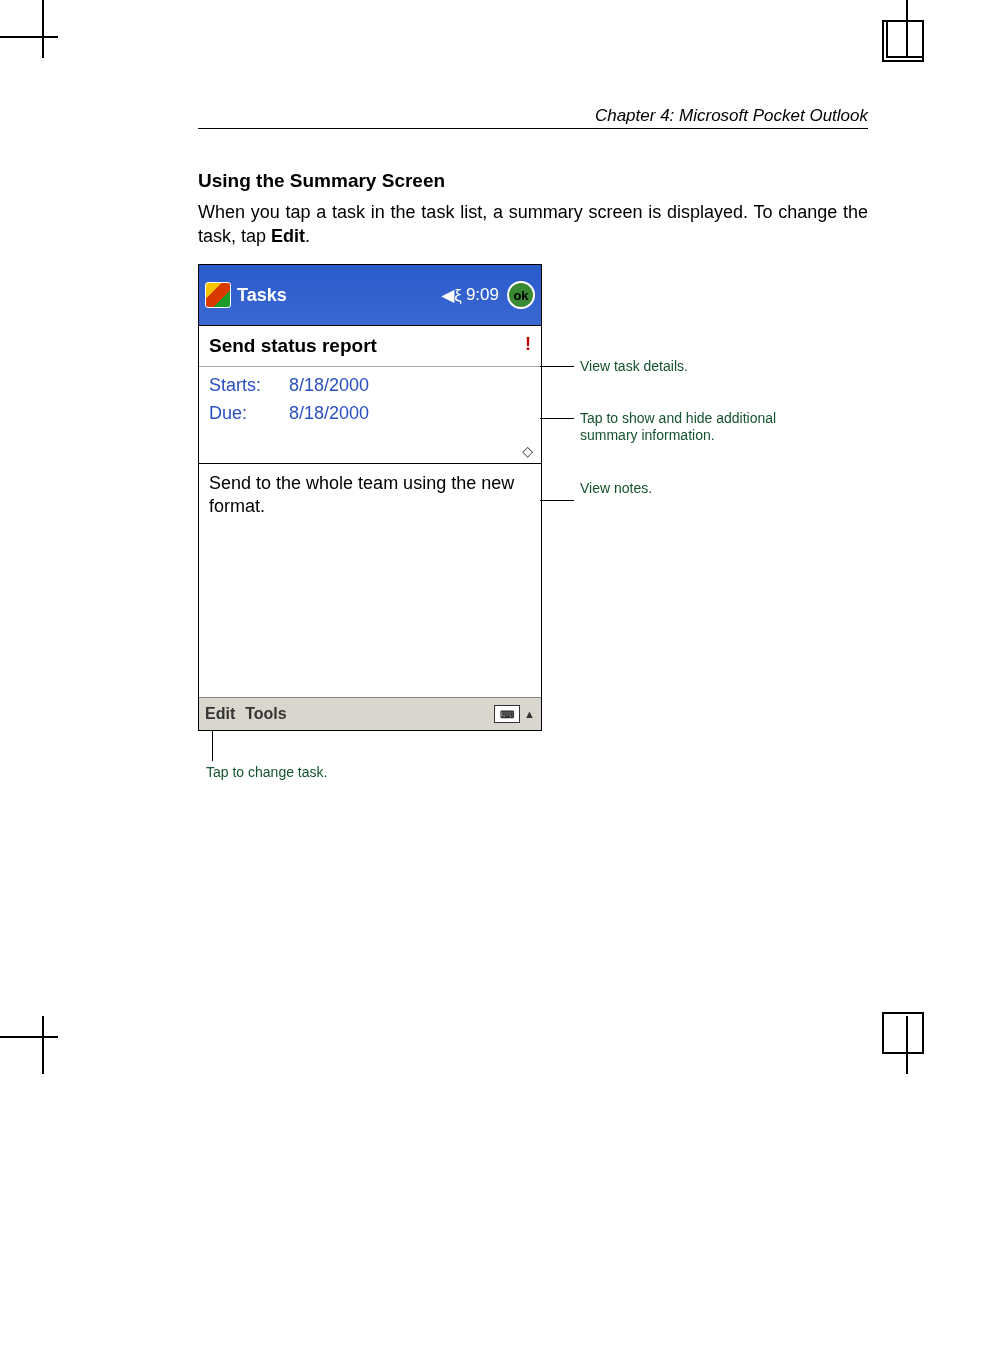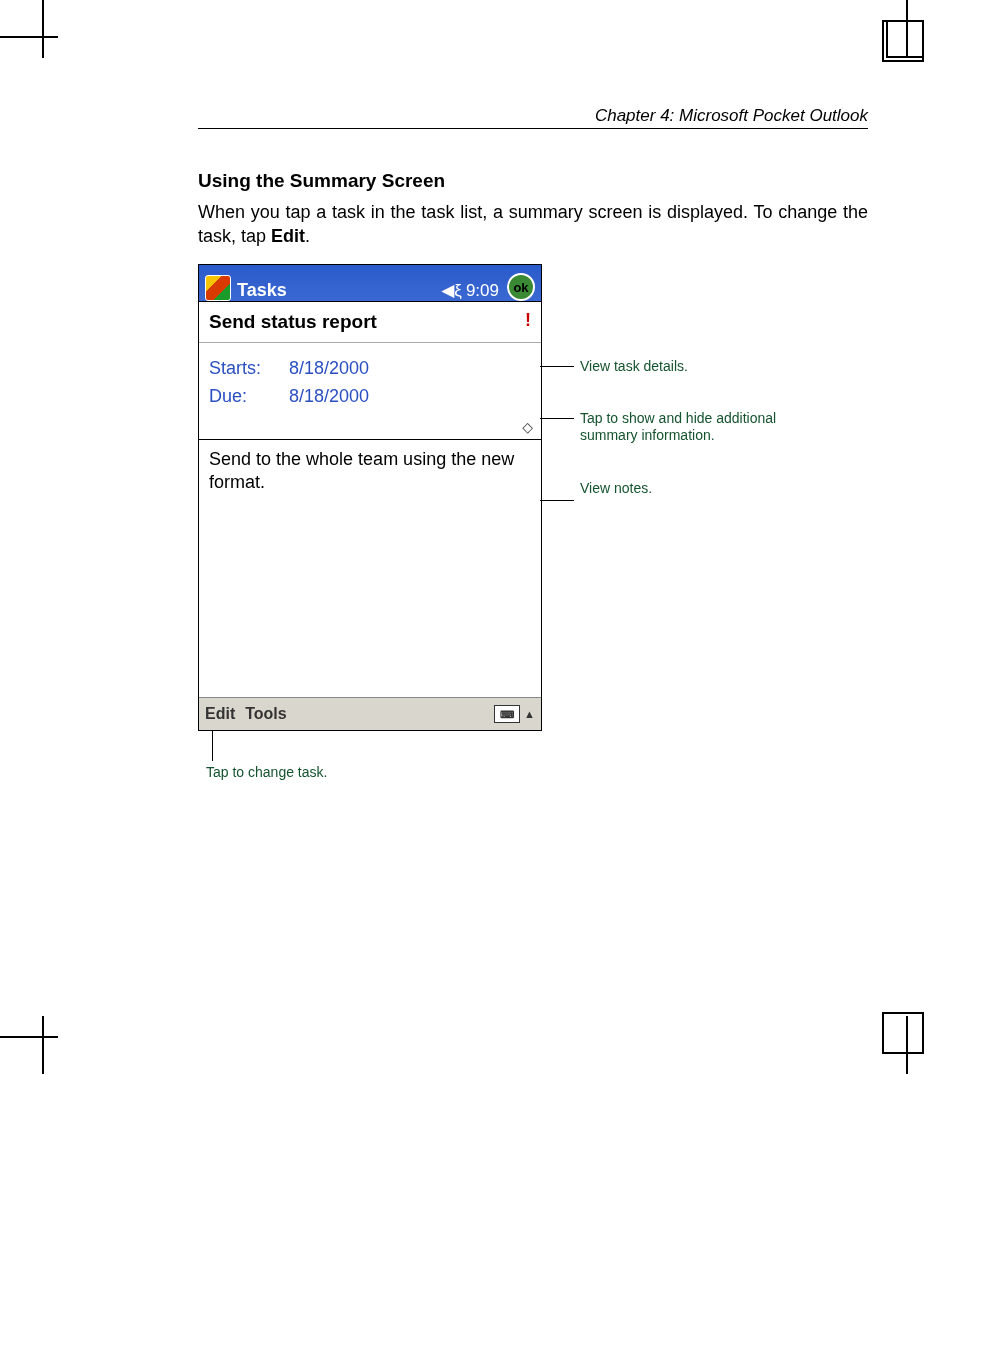--- a/index.html
+++ b/index.html
@@ -8,32 +8,32 @@
   
   .chapter-header{position:absolute;left:198px;right:120px;top:106px;text-align:right;font-style:italic;font-size:17px}
   .chapter-rule{position:absolute;left:198px;right:120px;top:128px;height:1px;background:#000}
   
   .section-heading{position:absolute;left:198px;top:170px;font-weight:bold;font-size:19px}
   .body-para{position:absolute;left:198px;right:120px;top:200px;font-size:18px;line-height:1.35;text-align:justify}
   .body-bold{font-weight:bold}
   
   .figure{position:absolute;left:198px;top:264px;width:342px;height:465px;border:1px solid #000;background:#fff}
   
-  .titlebar{position:relative;height:36px;background:linear-gradient(#2a5bcb,#3b68d2);display:flex;align-items:flex-end;padding:0 6px;border-bottom:1px solid #000}
+  .titlebar{position:relative;height:36px;background:linear-gradient(#2a5bcb,#3b68d2);display:flex;align-items:center;padding:12px 6px;border-bottom:1px solid #000}
   .flag{width:24px;height:24px;background:linear-gradient(135deg,#f7c400 0 33%,#d93a00 33% 66%,#1b9c2a 66% 100%);border:1px solid #fff;border-radius:3px;margin-right:6px}
   .title-text{color:#fff;font-weight:bold;font-size:18px;flex:1}
   .spk{font-size:17px;color:#fff;margin-right:4px}
   .clock{color:#fff;font-size:17px;margin-right:8px}
   .okbtn{width:24px;height:24px;border-radius:50%;background:#3a8a34;color:#000000;font-weight:bold;font-size:13px;display:flex;align-items:center;justify-content:center;border:2px solid #fff}
   
   .taskname-row{position:relative;height:40px;display:flex;align-items:center;padding:0 10px;font-weight:bold;font-size:19px;border-bottom:1px solid #aaa}
   .prio-icon{position:absolute;right:10px;top:8px;color:#c00;font-weight:bold;font-size:18px}
   
   .details{position:relative;height:80px;padding:8px 10px;font-size:18px;color:#2a4fc1;border-bottom:1px solid #000}
-  .detrow{display:flex;height:28px;align-items:flex-end}
+  .detrow{display:flex;height:28px;align-items:flex-start}
   .detlbl{width:80px}
   .detval{font-family:'Tahoma',Arial,sans-serif}
   .upchev{position:absolute;right:8px;bottom:4px;font-size:14px;color:#333}
   
   .notes{height:238px;padding:8px 10px;font-size:18px;line-height:1.3;color:#000}
   
   .bottombar{position:absolute;left:0;right:0;bottom:0;height:32px;background:#d9d7cd;border-top:1px solid #888;display:flex;align-items:center;padding:0 6px;font-size:16px;font-weight:bold;color:#333}
   .bottombar .menuitem{margin-right:10px}
   .kbd{margin-left:auto;width:24px;height:16px;border:1px solid #333;background:#fff;display:flex;align-items:center;justify-content:center;font-size:10px}
   .upcaret{margin-left:4px;font-size:11px;color:#333}

